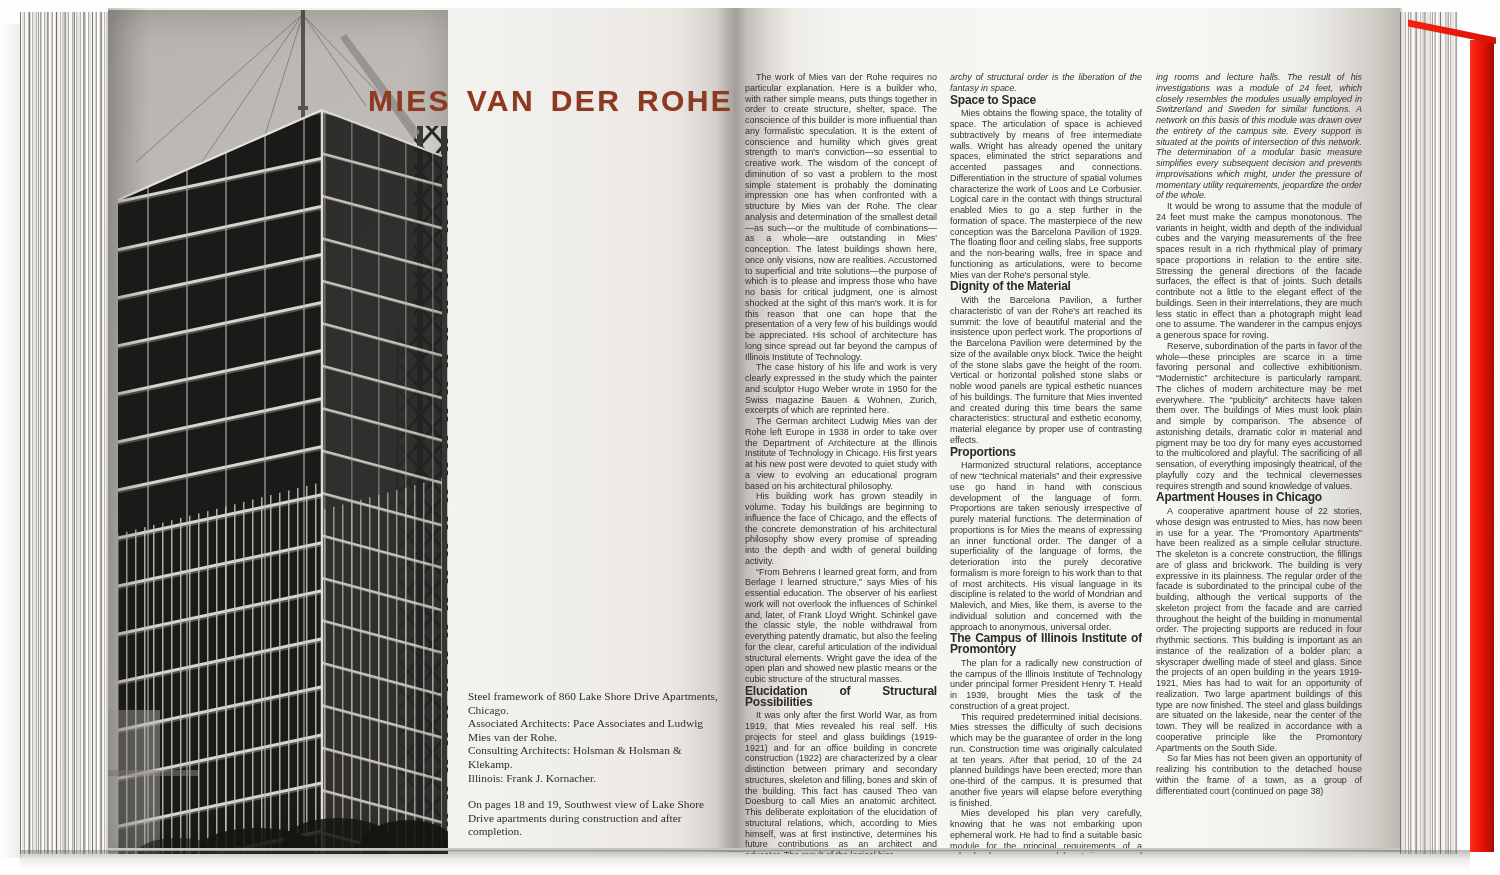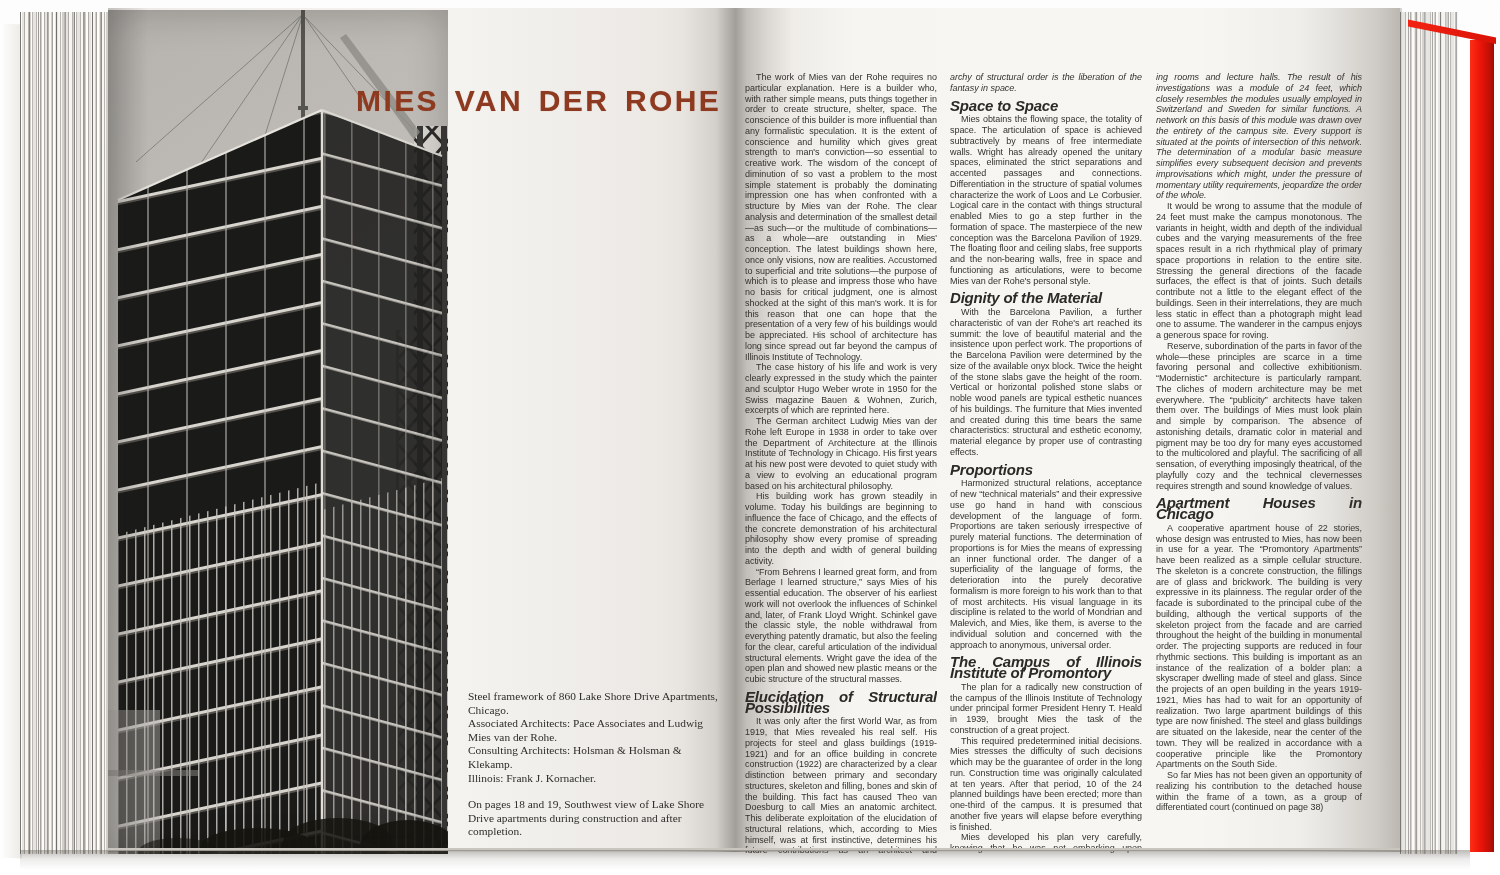--- a/index.html
+++ b/index.html
@@ -30,41 +30,41 @@
   .page{position:absolute;top:8px;height:844px;}
   .page-left{left:108px;width:627px;
     background:linear-gradient(90deg,#e9e7e3 0%,#f1efec 12%,#f4f3f0 55%,#ece9e5 88%,#ddd9d3 100%);}
   .page-right{left:735px;width:665px;
     background:linear-gradient(90deg,#d8d4ce 0%,#ece9e4 5%,#f6f5f2 18%,#f7f6f3 70%,#edebe7 90%,#dcd8d2 100%);}
   
   .photo{position:absolute;left:0;top:2px;width:340px;height:844px;}
   .photo-vignette{position:absolute;left:0;top:2px;width:340px;height:844px;
     box-shadow:inset 0 0 38px rgba(20,20,20,0.25);pointer-events:none;}
   
-  .title{position:absolute;left:248px;top:56px;width:460px;
+  .title{position:absolute;left:260px;top:56px;width:460px;
     font-size:30px;font-weight:bold;letter-spacing:2.4px;word-spacing:5px;
     color:#8e3a20;white-space:nowrap;z-index:6;
     text-shadow:0 0 1px rgba(142,58,32,0.35);}
   
   .caption{position:absolute;left:360px;top:682px;width:256px;
     font-family:"Liberation Serif",serif;font-size:11.4px;line-height:13.6px;
     color:#2e2d29;text-align:left;}
   .caption p{margin:0;}
   .caption .note{margin-top:13px;}
   
   .col{position:absolute;top:64px;height:782px;overflow:hidden;
     font-size:9px;line-height:10.75px;color:#35332f;text-align:justify;
     letter-spacing:-0.05px;}
   .col-1{left:10px;width:192px;}
   .col-2{left:215px;width:192px;}
   .col-3{left:421px;width:206px;}
   .col p{margin:0;text-indent:11px;}
   .col p.cont{text-indent:0;font-style:italic;}
-  .col h4{margin:7px 0 3px 0;font-size:15px;line-height:10.75px;
-    letter-spacing:-0.2px;color:#2c2a27;font-style:italic;}
+  .col h4{margin:1px 0 3px 0;font-size:12px;line-height:10.75px;
+    letter-spacing:-0.2px;color:#2c2a27;}
   
   .gutter-shadow{position:absolute;left:683px;top:8px;width:110px;height:844px;pointer-events:none;
     background:linear-gradient(90deg, rgba(55,50,45,0) 0%, rgba(55,50,45,0.08) 30%,
       rgba(30,26,22,0.30) 47%, rgba(45,40,35,0.16) 58%, rgba(55,50,45,0) 100%);}
   .right-curve{position:absolute;left:1300px;top:8px;width:102px;height:844px;pointer-events:none;
     background:linear-gradient(90deg, rgba(90,84,76,0) 0%, rgba(90,84,76,0.14) 75%, rgba(70,64,56,0.22) 100%);}
   .left-curve{position:absolute;left:108px;top:8px;width:40px;height:844px;pointer-events:none;
     background:linear-gradient(90deg, rgba(40,38,35,0.20) 0%, rgba(40,38,35,0) 100%);}
   .bottom-shadow{position:absolute;left:20px;top:850px;width:1450px;height:20px;pointer-events:none;
     background:linear-gradient(180deg, rgba(80,74,66,0.38) 0%, rgba(80,74,66,0.10) 45%, rgba(80,74,66,0) 100%);}

